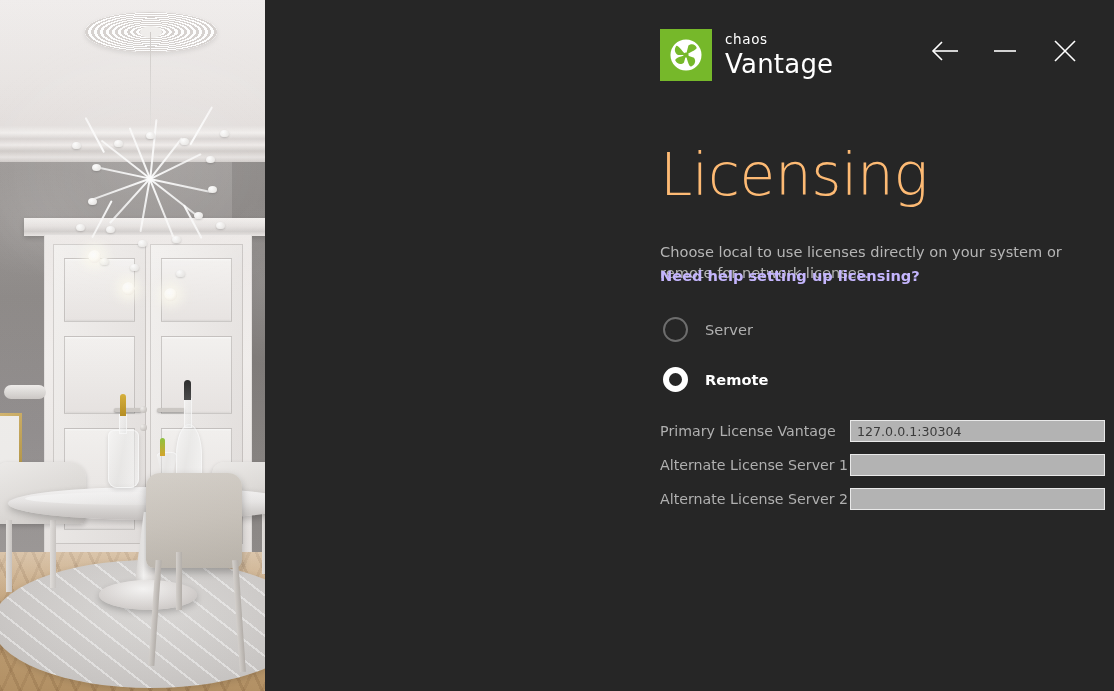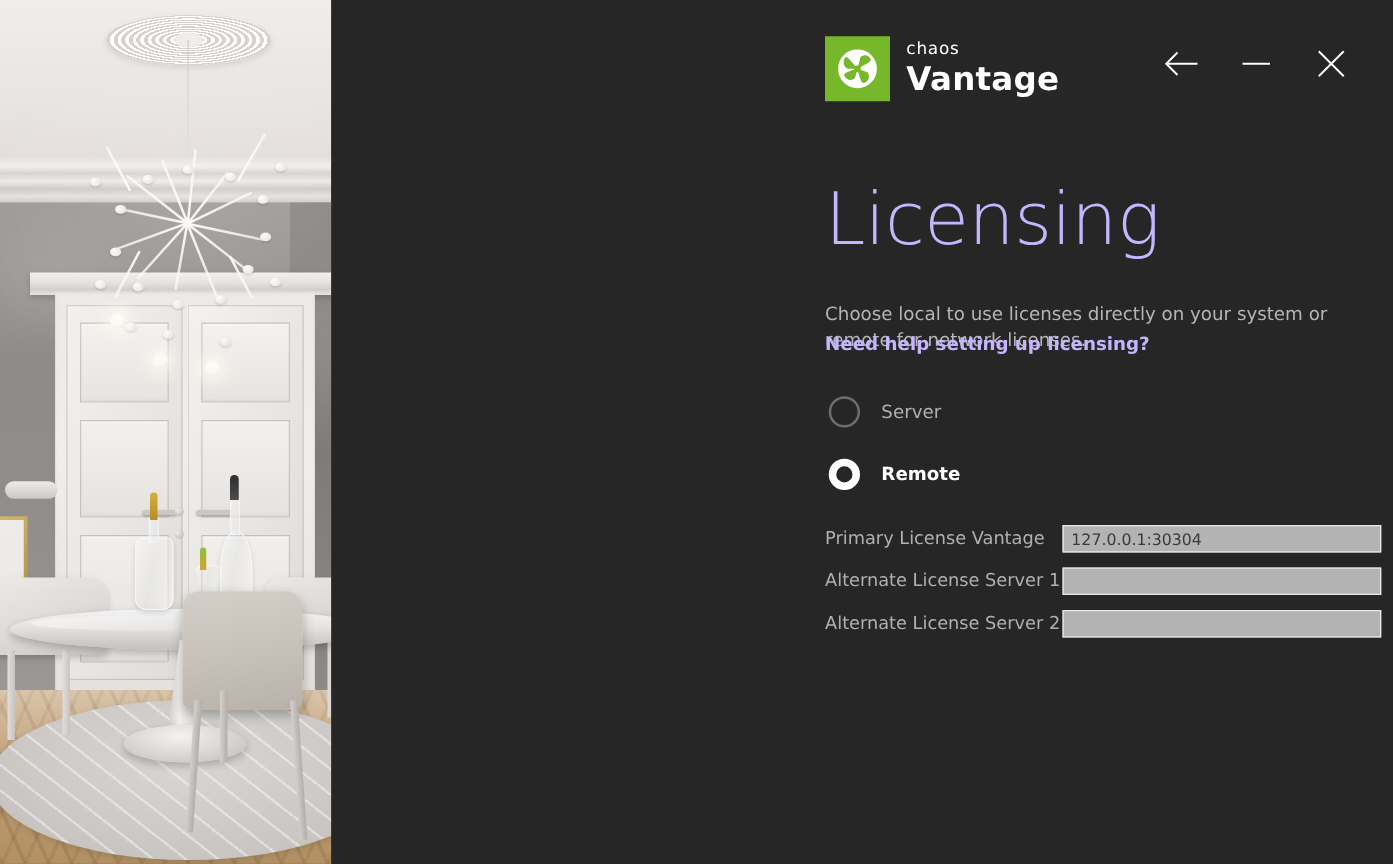--- a/index.html
+++ b/index.html
@@ -225,26 +225,26 @@
   .brand-mark{
     width:52px; height:52px; background:#76b82a; display:flex;
     align-items:center; justify-content:center;
   }
   .brand-words{ display:flex; flex-direction:column; justify-content:center; }
   .brand-sub{
     color:#ffffff; font-size:13.5px; letter-spacing:.6px; line-height:1;
     margin-bottom:5px; font-family:"DejaVu Sans", sans-serif;
   }
   .brand-name{
-    color:#ffffff; font-size:26px; font-weight:bold; line-height:1;
+    color:#ffffff; font-size:26px; font-weight:normal; line-height:1;
     letter-spacing:.2px; font-family:"DejaVu Sans", sans-serif;
   }
   .title{
     position:absolute; left:395px; top:146px;
-    color:#c4b5fd; font-size:58px; font-weight:300; line-height:1.02;
+    color:#fdba74; font-size:58px; font-weight:300; line-height:1.02;
     letter-spacing:-0.3px; font-family:"DejaVu Sans", sans-serif;
   }
   .desc{
     position:absolute; left:395px; top:241px;
     color:#b5b5b5; font-size:14.6px; line-height:1.45;
     font-family:"DejaVu Sans", sans-serif;
   }
   .helplink{
     position:absolute; left:395px; top:265px;
     color:#c4b5fd; font-size:14.6px; font-weight:bold; line-height:1.45;

